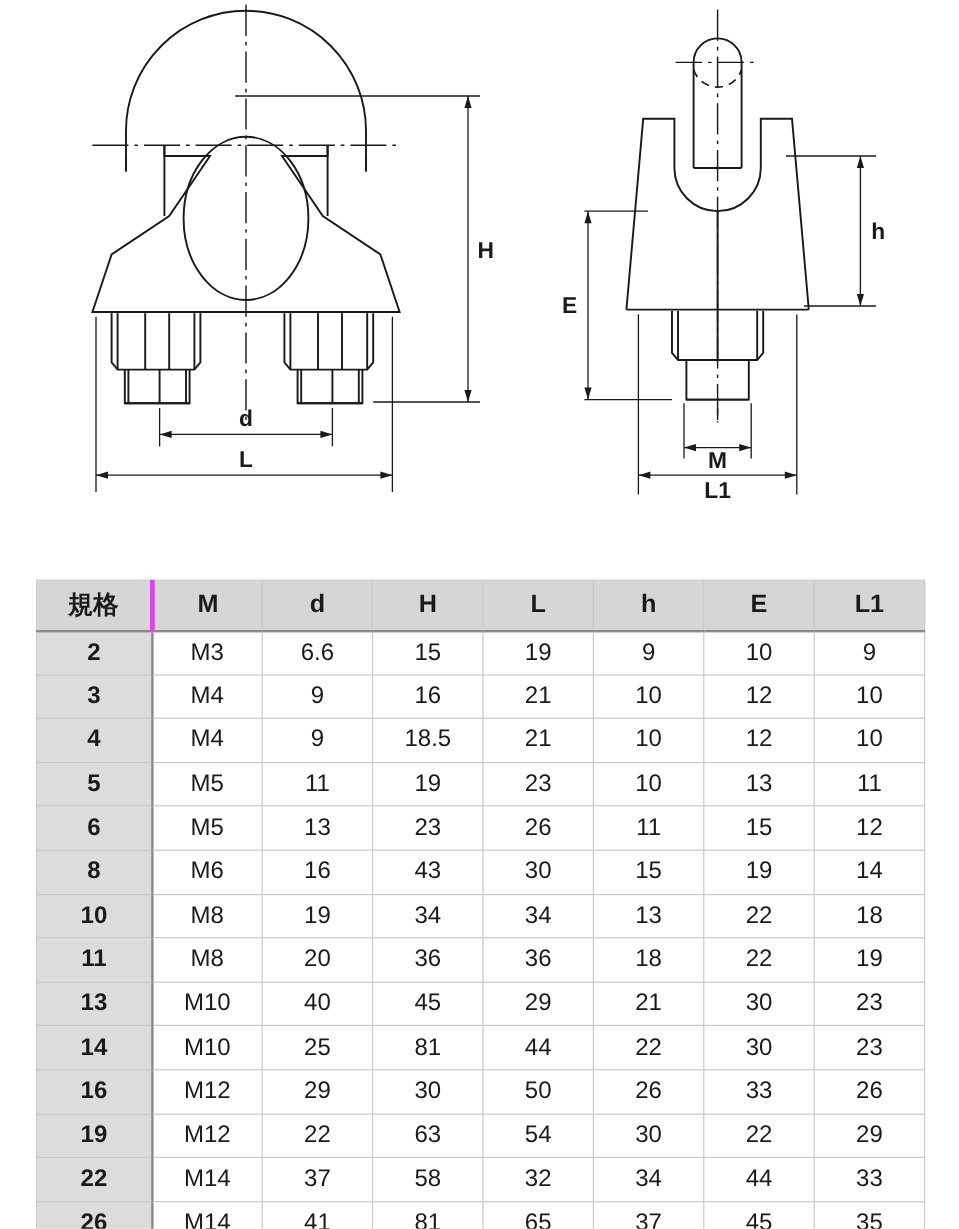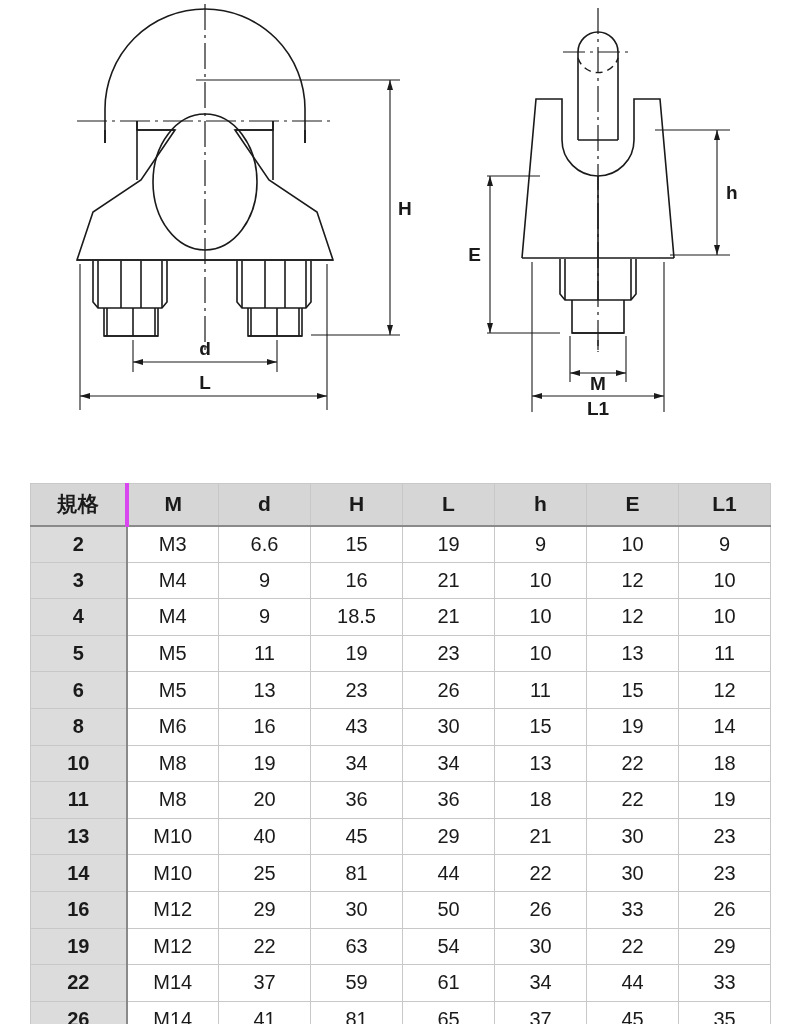--- a/index.html
+++ b/index.html
@@ -380,22 +380,22 @@
             <td>63</td>
             <td>54</td>
             <td>30</td>
             <td>22</td>
             <td>29</td>
           </tr>
           <tr>
             <td class="spec-col">22</td>
             <td>M14</td>
             <td>37</td>
-            <td>59</td>
-            <td>61</td>
+            <td>58</td>
+            <td>32</td>
             <td>34</td>
             <td>44</td>
             <td>33</td>
           </tr>
           <tr>
             <td class="spec-col">26</td>
             <td>M14</td>
             <td>41</td>
             <td>81</td>
             <td>65</td>

